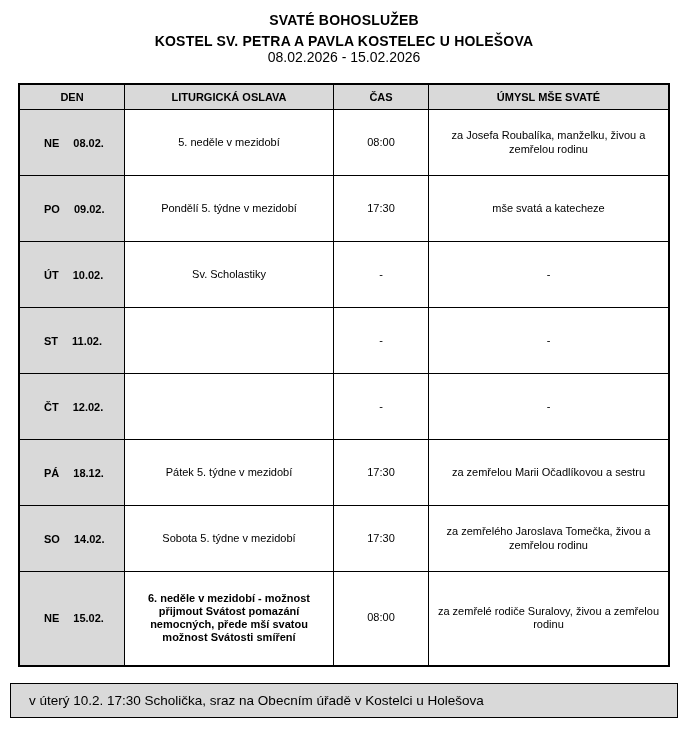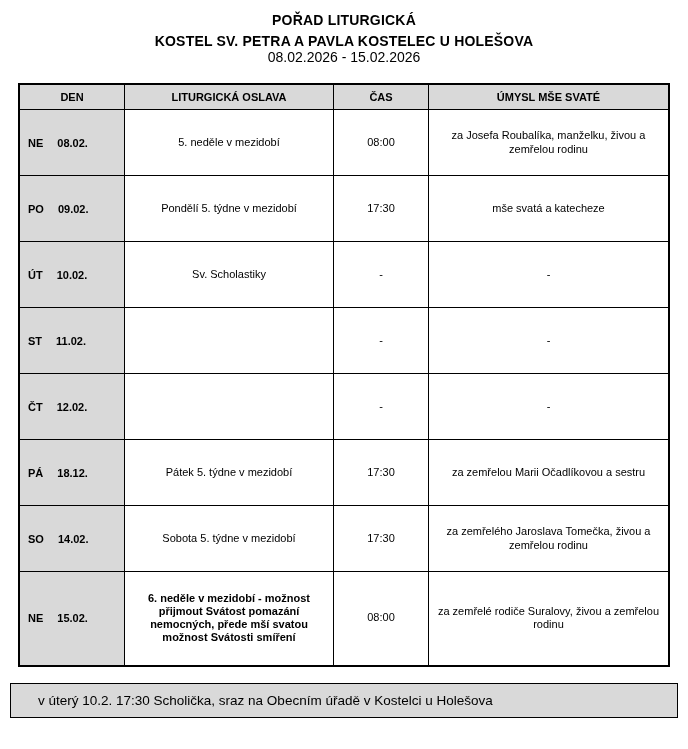--- a/index.html
+++ b/index.html
@@ -54,49 +54,49 @@
     text-align: center;
   }
   .col-den   { width: 92px; }
   .col-osl   { width: 196px; }
   .col-cas   { width: 82px; }
   .col-umysl { width: auto; }
   td.den {
     background: var(--day-col-bg, #d9d9d9);
     font-weight: bold;
     text-align: left;
-    padding-left: 8px;
+    padding-left: 24px;
     white-space: nowrap;
   }
   td.den .date { margin-left: 14px; }
   td.osl, td.cas, td.umysl {
     text-align: center;
     line-height: 1.25;
   }
   tbody tr { height: 66px; }
   tbody tr.tall { height: 94px; }
   tbody tr.tall td.osl { line-height: 1.2; padding: 1px 4px; font-weight: bold; }
   .footer-note {
     margin: 16px auto 0;
     width: 668px;
     box-sizing: border-box;
     background: var(--footer-bg, #d9d9d9);
     border: 1px solid var(--border, #000000);
-    padding: 9px 27px;
+    padding: 9px 18px;
     font-size: 13.5px;
     text-align: left;
   }
 </style>
 </head>
 <body>
 
 <div class="page">
 
   <div class="heading">
-    <div class="title">POŘAD LITURGICKÁ</div>
+    <div class="title">SVATÉ BOHOSLUŽEB</div>
     <div class="subtitle">KOSTEL SV. PETRA A PAVLA KOSTELEC U HOLEŠOVA</div>
     <div class="daterange">08.02.2026 - 15.02.2026</div>
   </div>
 
   <table class="schedule">
     <thead>
       <tr>
         <th class="col-den">DEN</th>
         <th class="col-osl">LITURGICKÁ OSLAVA</th>
         <th class="col-cas">ČAS</th>

